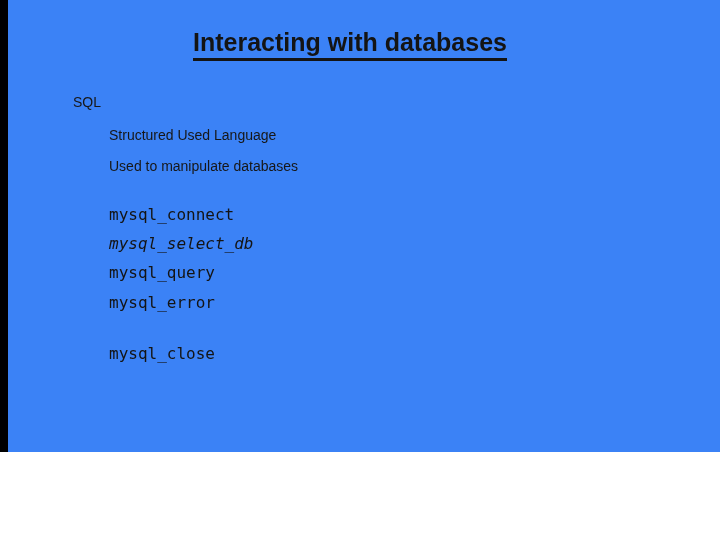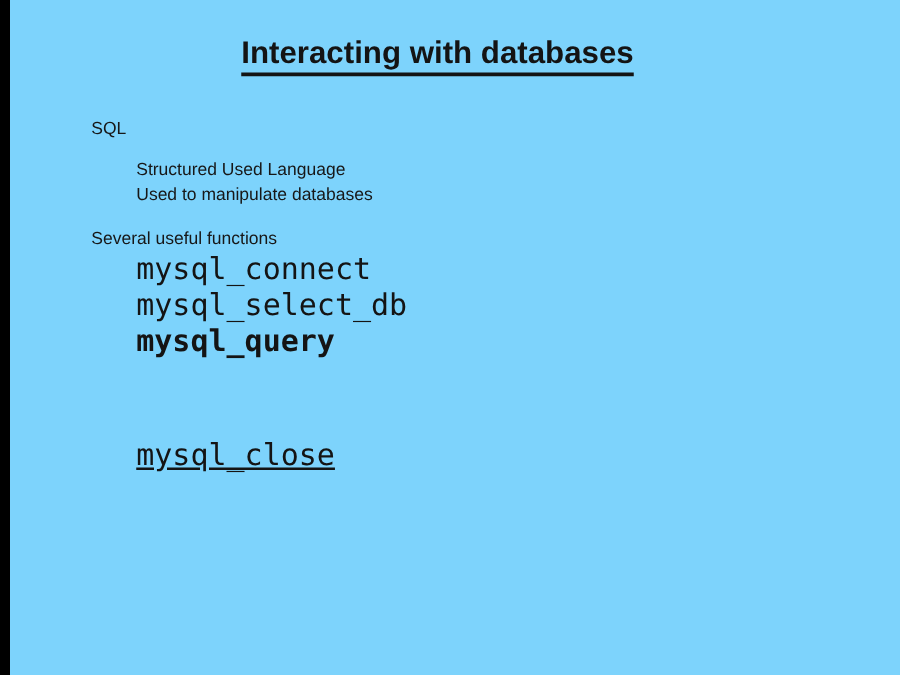--- a/index.html
+++ b/index.html
@@ -3,22 +3,22 @@
 <meta charset="utf-8">
 <style>
   html, body {
     margin: 0;
     padding: 0;
     background: #ffffff;
   }
   .slide {
     position: relative;
     width: 720px;
-    height: 540px;
-    background: #7dd3fc;
+    height: 452px;
+    background: #3b82f6;
     overflow: hidden;
     font-family: "Liberation Sans", sans-serif;
     color: #1b1b1b;
   }
   .left-bar {
     position: absolute;
     left: 0;
     top: 0;
     width: 8px;
     height: 540px;
@@ -43,60 +43,60 @@
   }
   .body-line {
     position: absolute;
     font-size: 14px;
     line-height: 21px;
     white-space: pre;
     color: #171717;
   }
   .bl-0 { left: 73px;  top: 92px;  }
   .bl-1 { left: 109px; top: 125px; }
-  .bl-2 { left: 109px; top: 145px; }
+  .bl-2 { left: 109px; top: 156px; }
   .bl-3 { left: 73px;  top: 180px; }
   .code-line {
     position: absolute;
     left: 109px;
     font-family: "DejaVu Sans Mono", monospace;
-    font-size: 24px;
+    font-size: 16px;
     line-height: 24px;
     white-space: pre;
     color: #141414;
   }
   .cl-0 { top: 203px; }
-  .cl-1 { top: 232px; }
-  .cl-2 { top: 261px; font-weight: bold; }
+  .cl-1 { top: 232px; font-style: italic; }
+  .cl-2 { top: 261px; }
   .cl-3 { top: 291px; }
   .cl-4 { top: 321px; }
-  .cl-5 { top: 352px; text-decoration: underline; }
+  .cl-5 { top: 342px; }
 </style>
 </head>
 <body>
 
 <div class="slide">
 
   <div class="left-bar"></div>
 
   <div class="title-wrap">
     <span class="title-text">Interacting with databases</span>
   </div>
 
   <div class="body-line bl-0">SQL</div>
 
   <div class="body-line bl-1">Structured Used Language</div>
 
   <div class="body-line bl-2">Used to manipulate databases</div>
 
-  <div class="body-line bl-3">Several useful functions</div>
 
   <div class="code-line cl-0">mysql_connect</div>
 
   <div class="code-line cl-1">mysql_select_db</div>
 
   <div class="code-line cl-2">mysql_query</div>
 
+  <div class="code-line cl-3">mysql_error</div>
 
 
   <div class="code-line cl-5">mysql_close</div>
 
 </div>
 
 </body></html>

